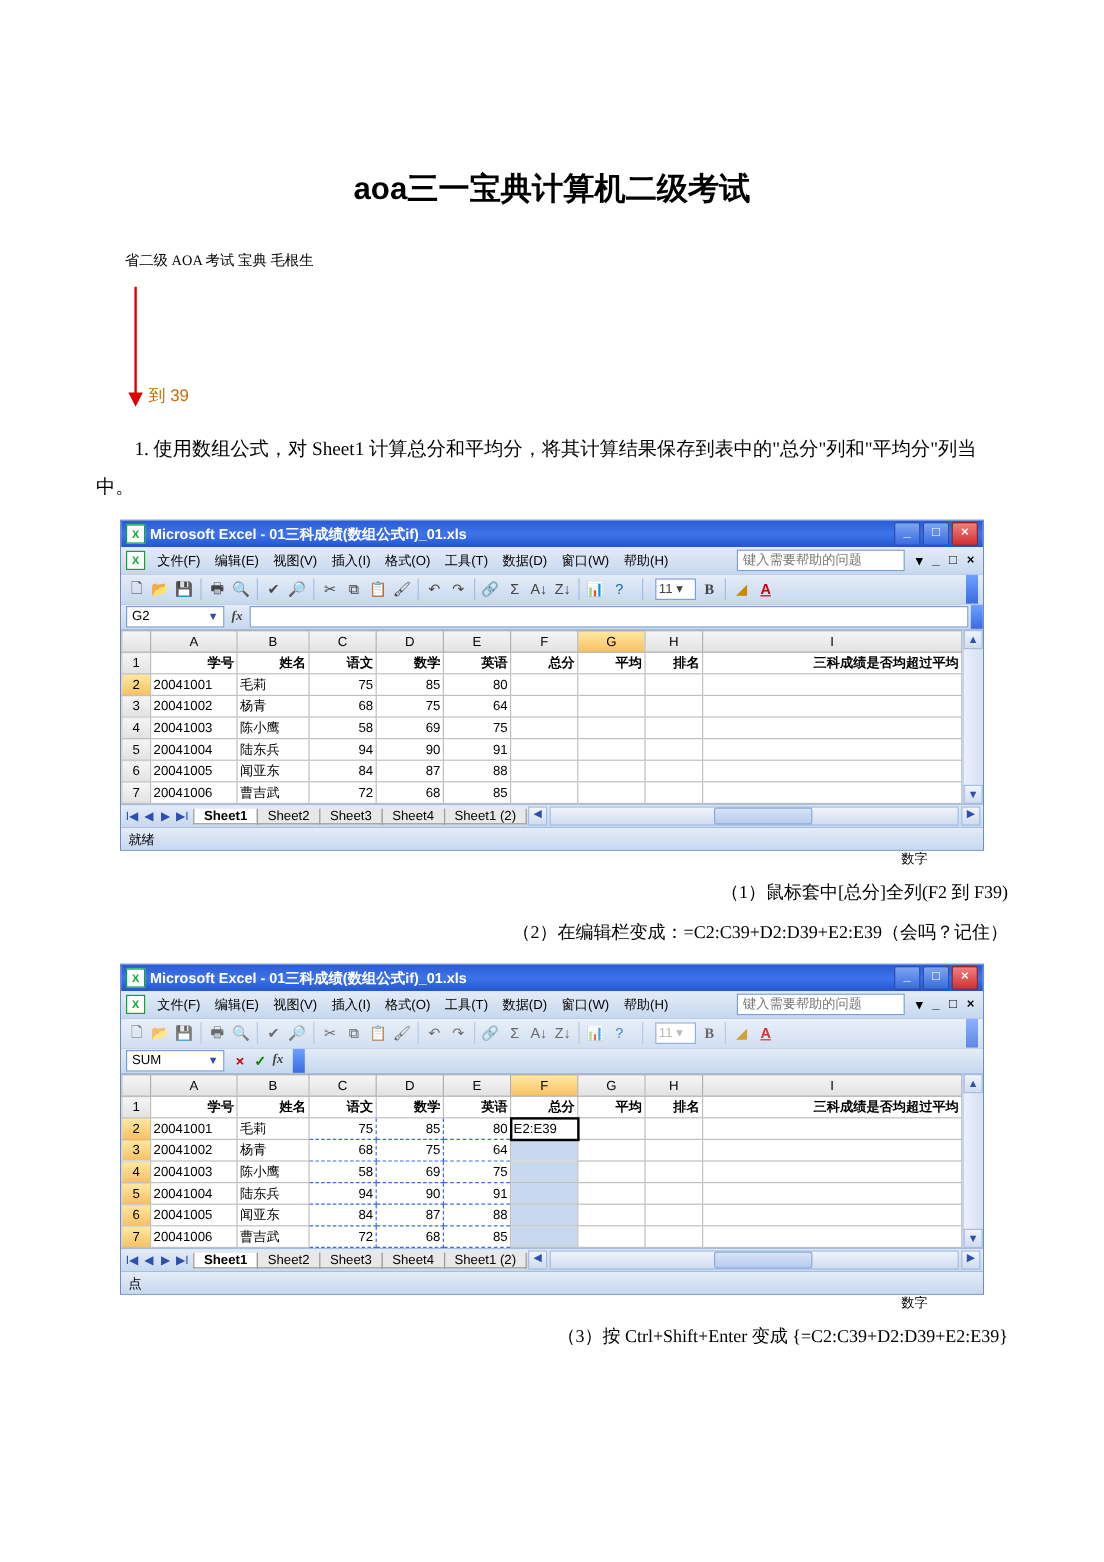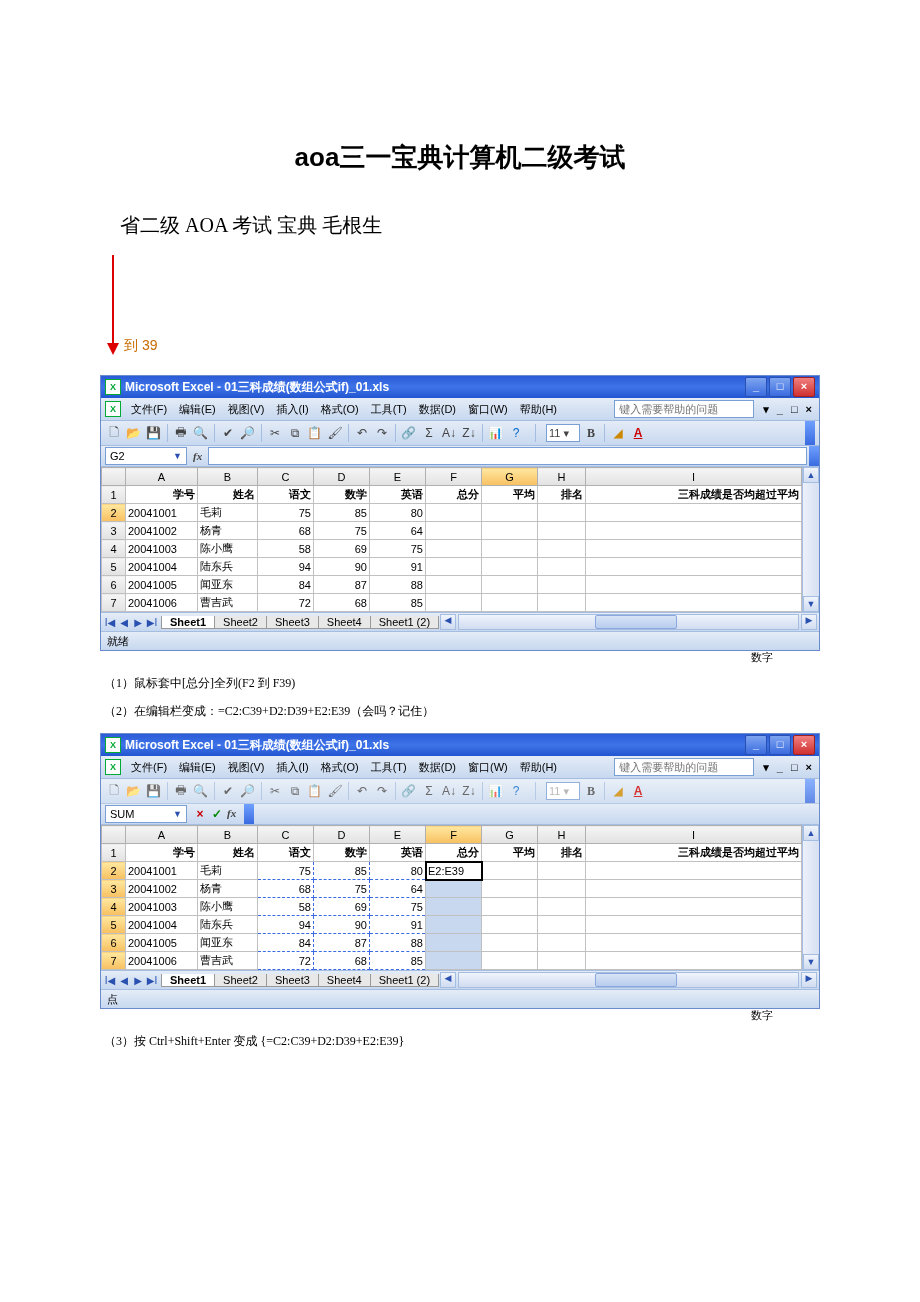--- a/index.html
+++ b/index.html
@@ -13,21 +13,21 @@
     padding: 60px 80px 40px 80px;
   }
   h1 {
     font-family: "SimHei", "黑体", sans-serif;
     font-size: 26px;
     font-weight: bold;
     text-align: center;
     margin: 80px 0 30px 0;
   }
   .para {
-    font-size: 20px;
+    font-size: 12px;
     line-height: 2;
     text-indent: 2em;
     margin: 4px 0;
   }
   .para-no-indent {
     font-size: 16px;
     line-height: 2;
     margin: 4px 0;
     text-indent: 0;
   }
@@ -56,24 +56,25 @@
   }
   .arrow-label {
     position: absolute;
     left: 12px;
     top: 82px;
     font-size: 14px;
     font-family: "SimHei", sans-serif;
     color: #c96b00;
   }
   .step {
-    font-size: 12px;
+    font-size: 15px;
     line-height: 2;
     text-indent: 2em;
     margin: 4px 0;
+    text-align: right;
   }
 
   
   .excel-window {
     width: 718px;
     margin: 10px auto 20px auto;
     border: 1px solid #6a8ccc;
     font-family: "Microsoft Sans Serif", Tahoma, Arial, sans-serif;
     font-size: 11px;
   }
@@ -307,20 +308,21 @@
   <h1>aoa三一宝典计算机二级考试</h1>
 
   <div class="para">省二级 AOA 考试 宝典 毛根生</div>
 
   <div class="arrow-block">
     <div class="arrow-line"></div>
     <div class="arrow-head"></div>
     <div class="arrow-label">到 39</div>
   </div>
 
+  <div class="para-no-indent" style="text-indent:2em">1. 使用数组公式，对 Sheet1 计算总分和平均分，将其计算结果保存到表中的"总分"列和"平均分"列当中。</div>
 
   <div class="excel-window">
     <div class="titlebar">
       <div class="xl-icon">X</div>
       <span>Microsoft Excel - 01三科成绩(数组公式if)_01.xls</span>
       <div class="spacer"></div>
       <div class="win-btns">
         <div class="win-btn">_</div>
         <div class="win-btn">□</div>
         <div class="win-btn close">×</div>

